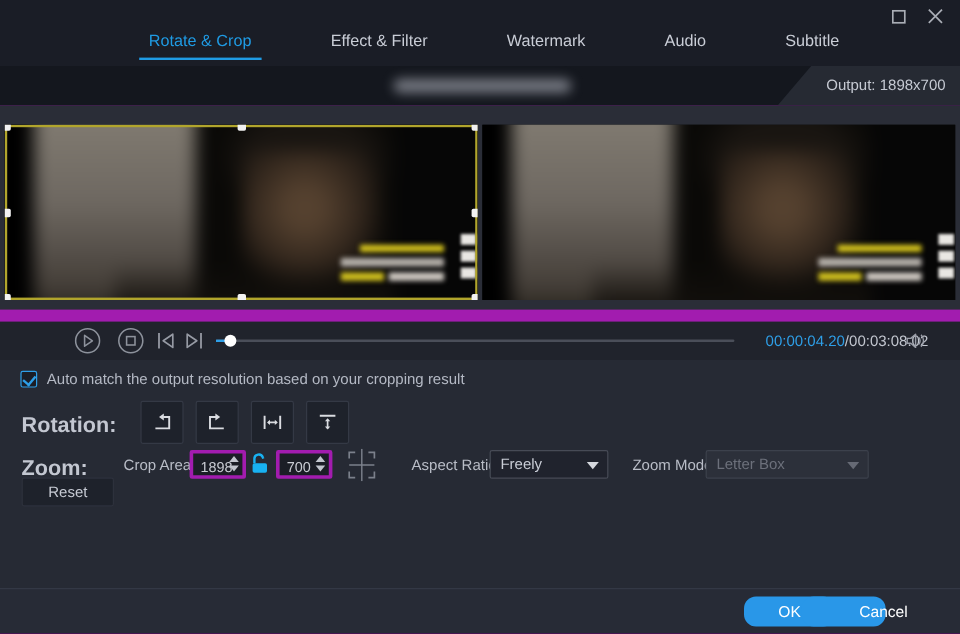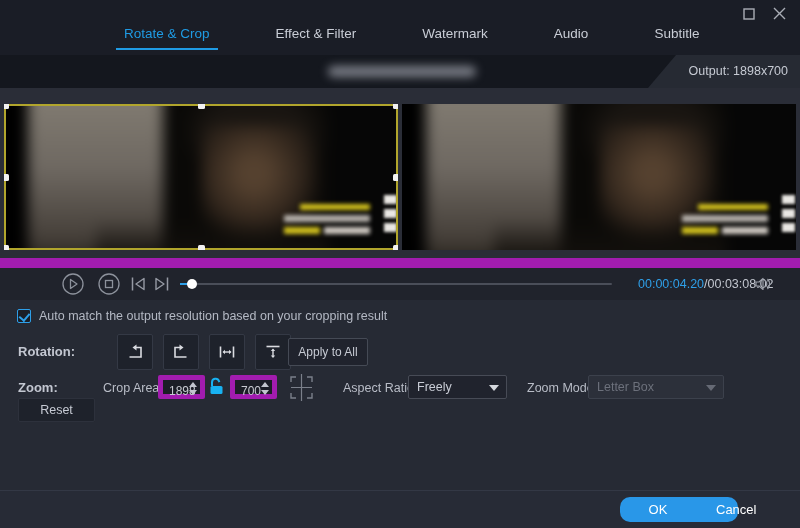--- a/index.html
+++ b/index.html
@@ -65,28 +65,28 @@
   .vol{position:absolute;left:754px;top:8px;cursor:pointer;}
 
   
   .controls{position:absolute;top:300px;left:0;width:800px;height:190px;background:#262a34;}
   .chk-row{position:absolute;left:17px;top:9px;display:flex;align-items:flex-end;gap:8px;}
   .checkbox{width:14px;height:14px;border:1.5px solid #2e9fe8;border-radius:2px;box-sizing:border-box;
             position:relative;cursor:pointer;background:#1b1e26;}
   .checkbox:after{content:"";position:absolute;left:2.5px;top:0.5px;width:5px;height:8px;
             border-right:2px solid #2e9fe8;border-bottom:2px solid #2e9fe8;transform:rotate(40deg);}
   .chk-label{font-size:12.5px;color:#b4b9c4;}
-  .row-label{position:absolute;font-size:13px;font-weight:bold;color:#c3c7d1;}
+  .row-label{position:absolute;font-size:18px;font-weight:bold;color:#c3c7d1;}
   .icon-btn{position:absolute;top:34px;width:34px;height:34px;background:#1e222b;border:1px solid #343945;
             border-radius:2px;display:flex;align-items:center;justify-content:center;cursor:pointer;}
   .apply-all{position:absolute;left:288px;top:38px;width:78px;height:26px;background:#20232d;
             border:1px solid #454a55;border-radius:2px;color:#c6cad3;font-size:12px;
             display:flex;align-items:center;justify-content:center;cursor:pointer;}
   .small-label{position:absolute;font-size:12.5px;color:#b9bdc7;top:81px;}
-  .spin{position:absolute;top:75px;width:47px;height:24px;background:#1b1e26;border:5px solid #a21caf;
+  .spin{position:absolute;top:75px;width:47px;height:24px;background:#1b1e26;border:3px solid #a21caf;
         border-radius:2px;box-sizing:border-box;}
   .spin input{position:absolute;left:0;top:0;width:32px;height:22px;background:transparent;border:0;outline:0;
         color:#c9ccd3;font-size:12px;font-family:"Liberation Sans",sans-serif;padding:0 0 0 6px;}
   .spin .arrows{position:absolute;right:3px;top:2px;display:flex;flex-direction:column;gap:3px;cursor:pointer;}
   .spin .arrows i{width:0;height:0;border-left:4px solid transparent;border-right:4px solid transparent;}
   .spin .arrows .up{border-bottom:5px solid #c2c6ce;}
   .spin .arrows .dn{border-top:5px solid #c2c6ce;}
   .lock{position:absolute;left:209px;top:77px;cursor:pointer;}
   .center-icon{position:absolute;left:288px;top:74px;cursor:pointer;}
   .select{position:absolute;top:75px;height:24px;background:#20232d;border:1px solid #474b56;border-radius:2px;
@@ -280,21 +280,20 @@
     <div class="icon-btn" style="left:255px">
       <span>
         <svg width="18" height="18" viewBox="0 0 18 18">
           <path d="M2.5,3.5 H15.5" stroke="#dadce1" stroke-width="1.6"></path>
           <path d="M9,6.5 V14" stroke="#dadce1" stroke-width="1.4"></path>
           <path d="M6.8,8 L9,5.5 L11.2,8 Z" fill="#dadce1"></path>
           <path d="M6.8,12.5 L9,15 L11.2,12.5 Z" fill="#dadce1"></path>
         </svg>
       </span>
     </div>
-    <div class="apply-all">Apply to All</div>
 
     <span class="row-label" style="left:18px;top:80px">Zoom:</span>
     <span class="small-label" style="left:103px">Crop Area:</span>
 
     <div class="spin" style="left:158px">
       <input value="1898" style="">
       <span class="arrows">
           <i class="up"></i>
           <i class="dn"></i>
         </span>

